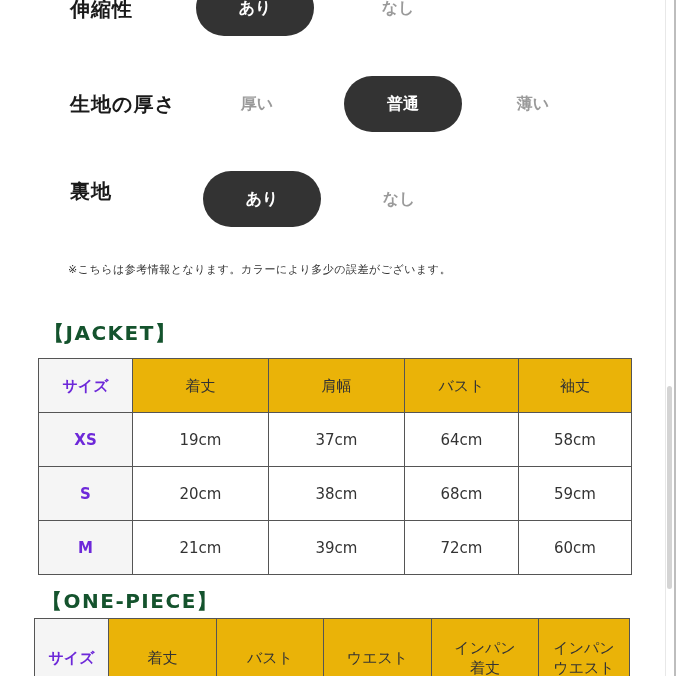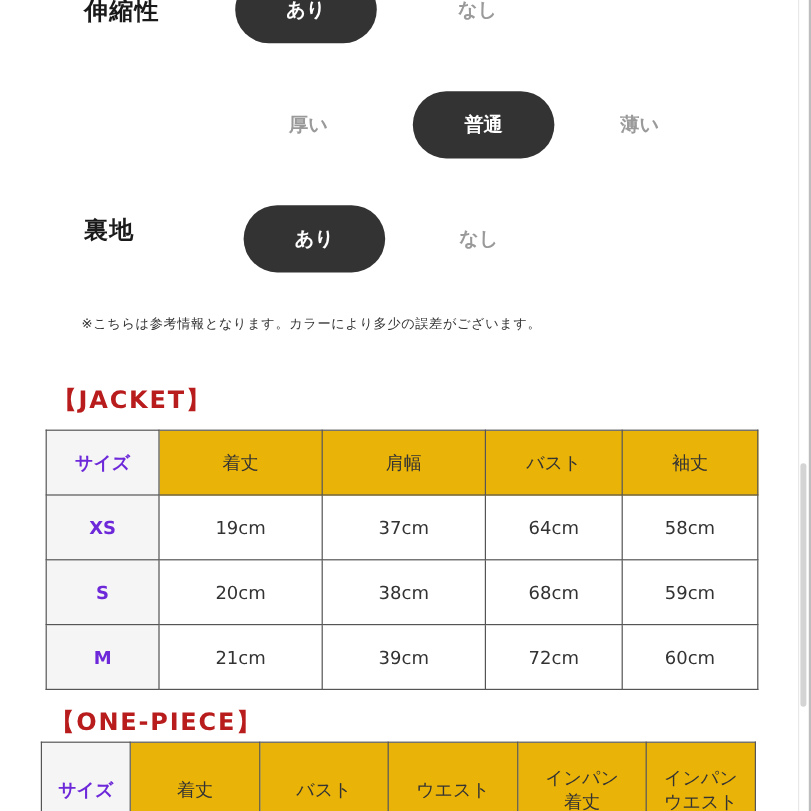--- a/index.html
+++ b/index.html
@@ -60,21 +60,21 @@
       top: 262px;
       font-size: 11px;
       color: #333;
       white-space: nowrap;
       letter-spacing: 0.5px;
     }
     .section-title {
       position: absolute;
       font-size: 20px;
       font-weight: bold;
-      color: #b91c1c;
+      color: #14532d;
       letter-spacing: 1.5px;
       white-space: nowrap;
     }
     table.size-table {
       position: absolute;
       border-collapse: collapse;
       table-layout: fixed;
       font-size: 15px;
       color: #333;
     }
@@ -131,20 +131,21 @@
     <span class="attr-label" style="top:16px;">伸縮性</span>
     <div class="opt selected" style="left:196px; width:118px;">
       <span>あり</span>
     </div>
     <div class="opt" style="left:360px; width:76px;">
       <span>なし</span>
     </div>
   </div>
 
   <div class="attr-row" style="top:76px;">
+    <span class="attr-label" style="top:15px;">生地の厚さ</span>
     <div class="opt" style="left:218px; width:78px;">
       <span>厚い</span>
     </div>
     <div class="opt" style="left:494px; width:78px;">
       <span>薄い</span>
     </div>
     <div class="opt selected" style="left:344px; width:118px;">
       <span>普通</span>
     </div>
   </div>

